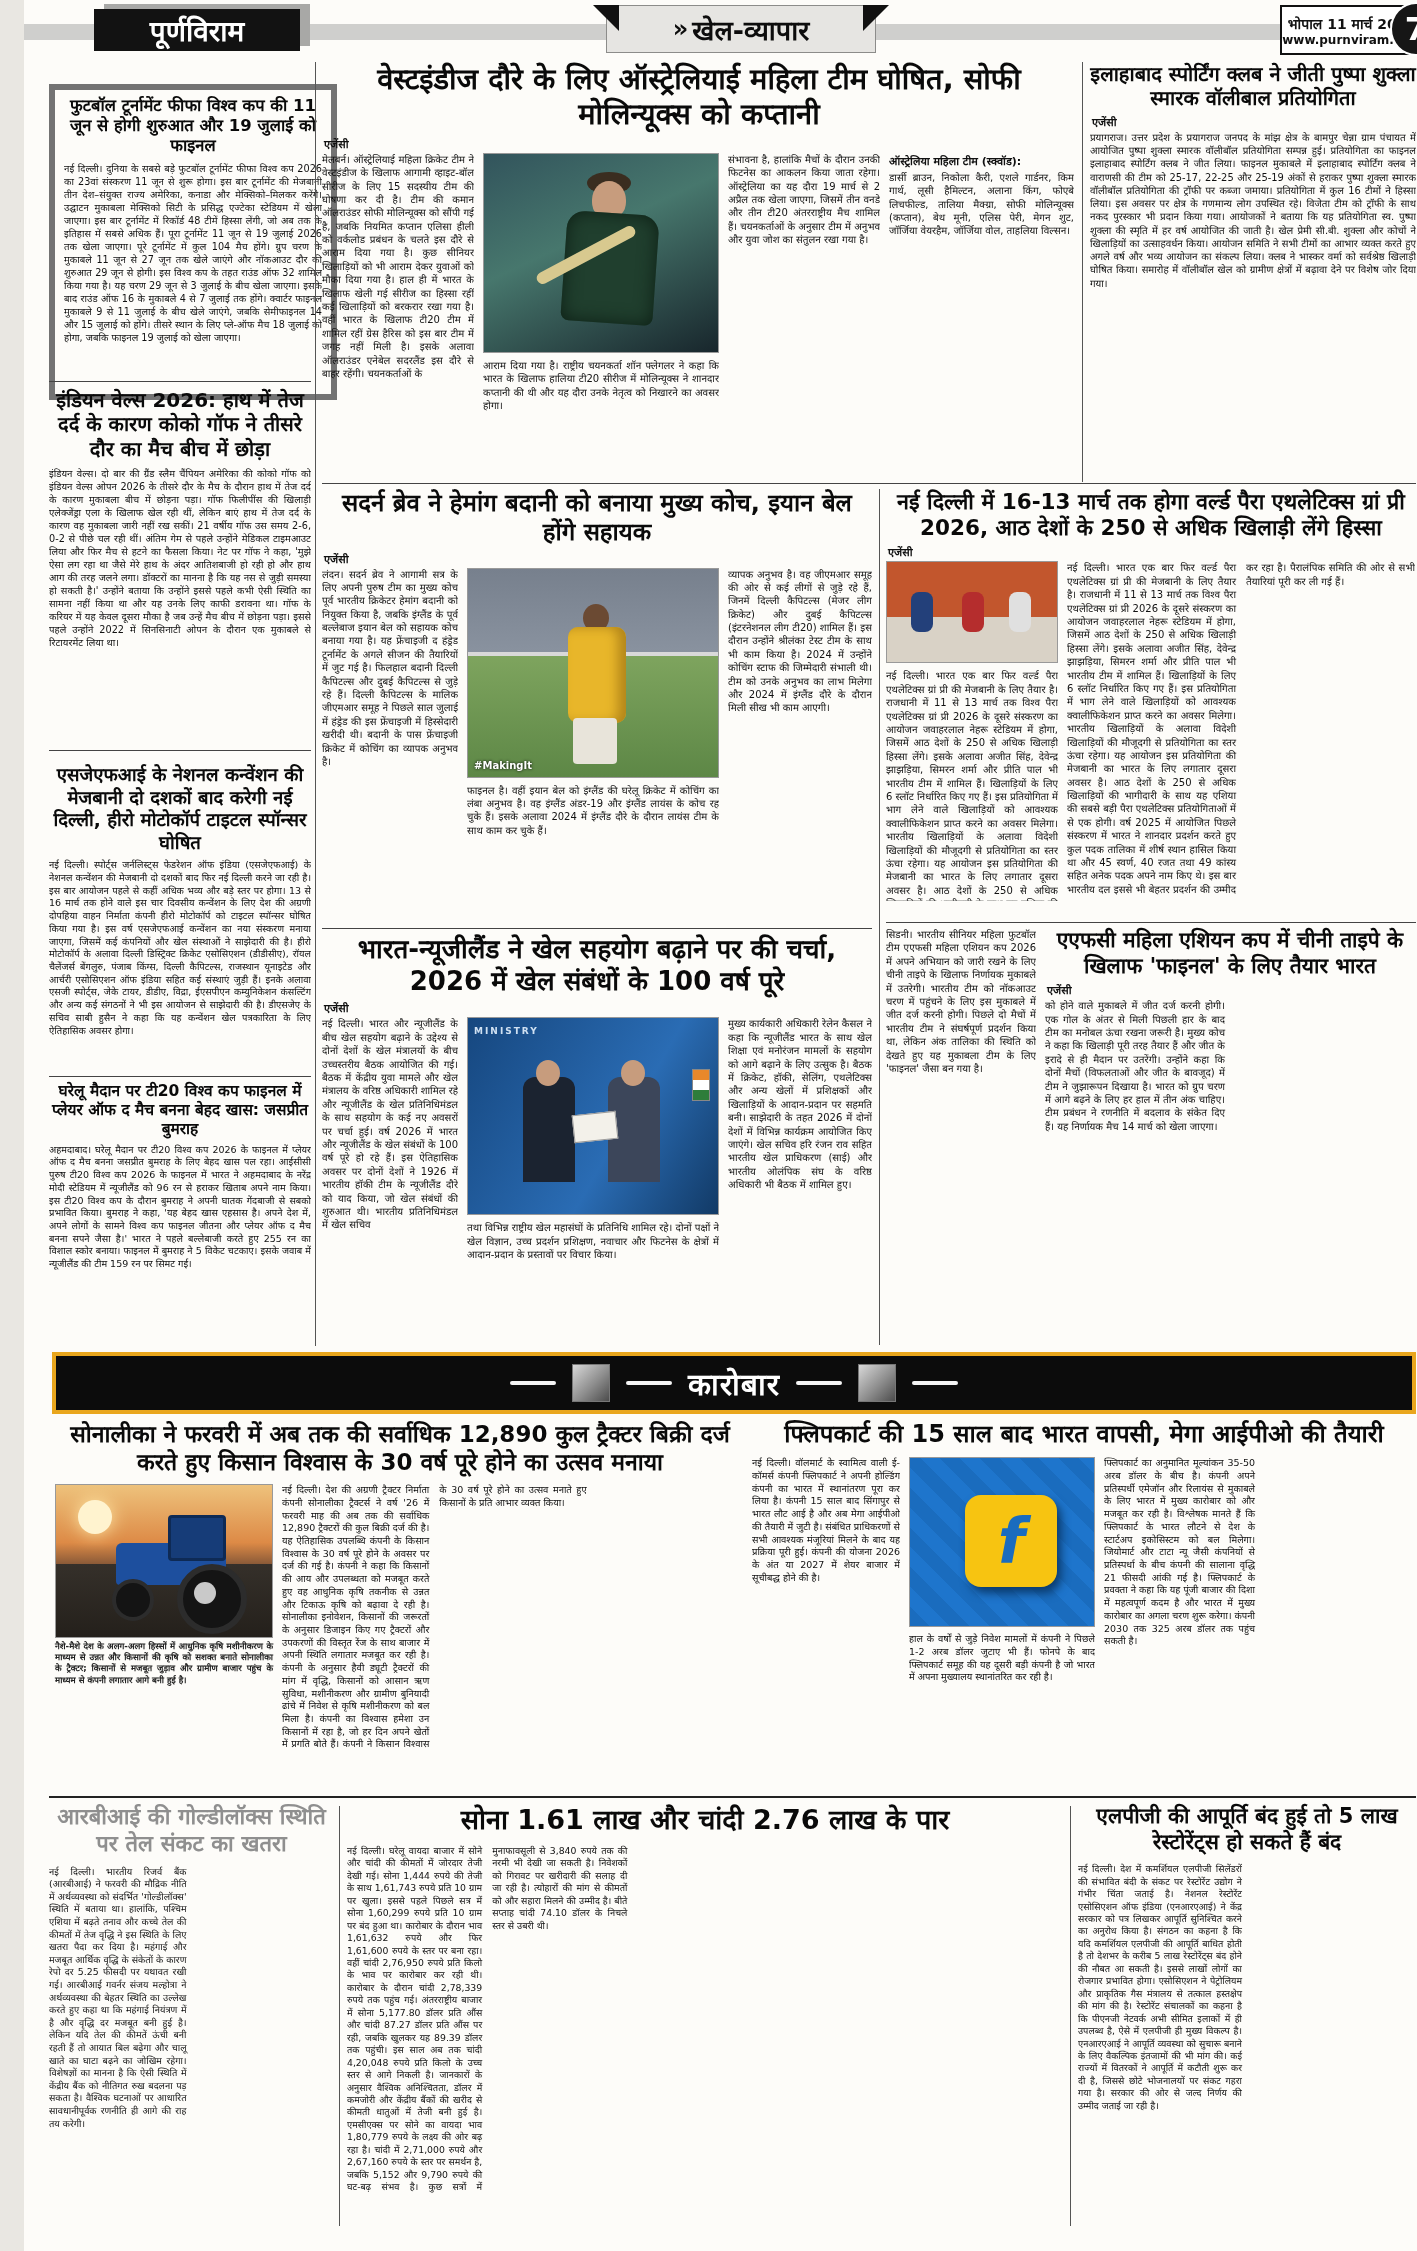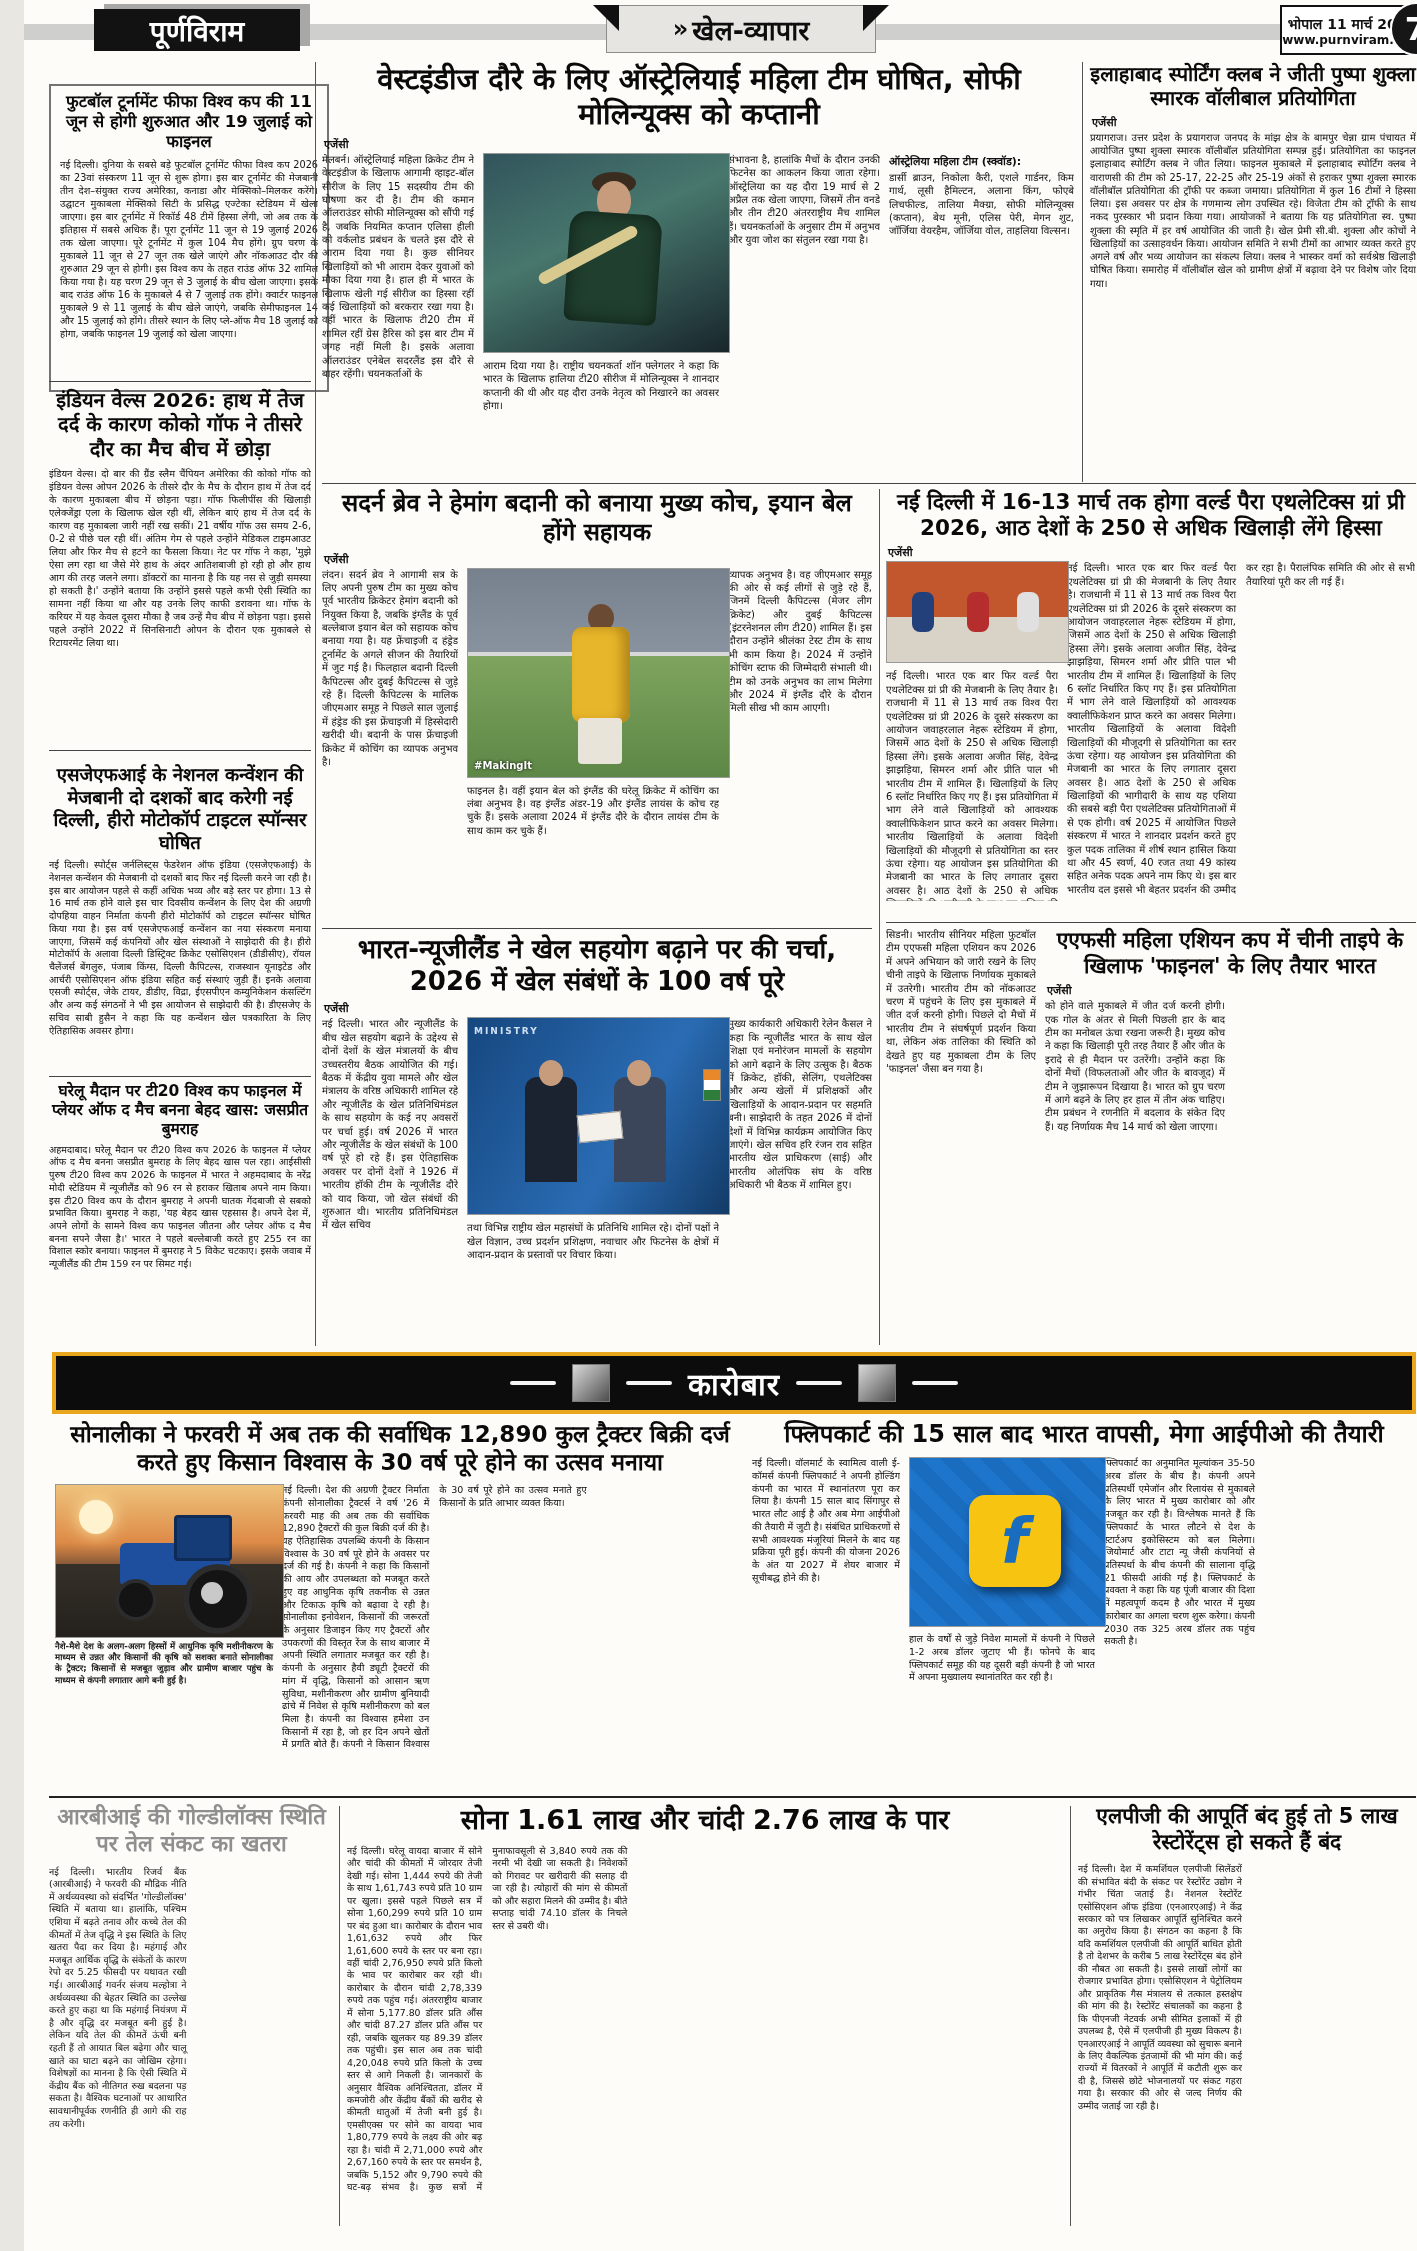--- a/index.html
+++ b/index.html
@@ -20,21 +20,21 @@
   .pagenum{position:absolute;left:1366px;top:2px;width:48px;height:50px;background:#161616;border-radius:50%;color:#fff;display:flex;align-items:center;justify-content:center;font-size:32px;font-weight:bold;border:2px solid #fff;}
   
   .hl{font-weight:bold;text-align:center;color:#0a0a0a;line-height:1.22;}
   .byline{font-weight:bold;font-size:11px;margin:3px 0 2px 2px;}
   .body-txt{font-size:10px;line-height:1.34;text-align:justify;overflow:hidden;column-fill:auto;}
   .vr{position:absolute;width:1px;background:#555;}
   .hr{position:absolute;height:1px;background:#444;}
   .hr2{position:absolute;height:2px;background:#222;}
   .row{display:flex;gap:9px;}
   
-  .photo{position:relative;overflow:hidden;border:1px solid #999;padding-left:11px;}
+  .photo{position:relative;overflow:hidden;border:1px solid #999;}
   .ph-aus{background:linear-gradient(155deg,#32545c 0%,#47776d 42%,#18262c 100%);}
   .ph-aus .head{position:absolute;left:46%;top:14%;width:34px;height:38px;border-radius:50% 50% 45% 45%;background:#c79c7d;}
   .ph-aus .hair{position:absolute;left:44%;top:9%;width:44px;height:22px;border-radius:50%;background:#3a2d20;}
   .ph-aus .torso{position:absolute;left:34%;top:30%;width:92px;height:110px;border-radius:18px 18px 8px 8px;background:#203f2e;box-shadow:inset 0 0 18px #0d1f15;transform:rotate(4deg);}
   .ph-aus .bat{position:absolute;left:20%;top:48%;width:110px;height:12px;background:#d8c98f;transform:rotate(-28deg);border-radius:6px;}
   .ph-brave{background:linear-gradient(#77808d 0%,#8a93a0 42%,#7ea45e 42%,#5d8746 100%);}
   .ph-brave .rope{position:absolute;left:0;top:40%;width:100%;height:4px;background:#d9d9d9;}
   .ph-brave .fig{position:absolute;left:40%;top:28%;width:58px;height:96px;border-radius:10px;background:#e8b62a;box-shadow:inset -8px 0 12px #b3861a;}
   .ph-brave .fhead{position:absolute;left:46%;top:17%;width:26px;height:28px;border-radius:50%;background:#6b4a33;}
   .ph-brave .legs{position:absolute;left:42%;top:72%;width:44px;height:46px;background:#e8e4da;border-radius:4px;}
@@ -81,21 +81,21 @@
     <span class="flag-marks">»</span>
     <span>खेल-व्यापार</span>
     <span class="tri-r"></span>
   </div>
   <div class="datebox">
     <div class="d1">भोपाल 11 मार्च 2026</div>
     <div class="d2">www.purnviram.com</div>
   </div>
   <div class="pagenum">7</div>
 
-  <div class="abs" style="left:25px;top:84px;width:258px;height:292px;border:2px solid #737373;padding:6px 9px;box-sizing:content-box;">
+  <div class="abs" style="left:25px;top:84px;width:258px;height:292px;border:6px solid #737373;padding:6px 9px;box-sizing:content-box;">
     <div class="hl" style="font-size:16.5px;">फुटबॉल टूर्नामेंट फीफा विश्व कप की 11 जून से होगी शुरुआत और 19 जुलाई को फाइनल</div>
     <div class="body-txt" style="height:218px;margin-top:6px;font-size:9.7px;">नई दिल्ली। दुनिया के सबसे बड़े फुटबॉल टूर्नामेंट फीफा विश्व कप 2026 का 23वां संस्करण 11 जून से शुरू होगा। इस बार टूर्नामेंट की मेजबानी तीन देश–संयुक्त राज्य अमेरिका, कनाडा और मेक्सिको–मिलकर करेंगे। उद्घाटन मुकाबला मेक्सिको सिटी के प्रसिद्ध एज्टेका स्टेडियम में खेला जाएगा। इस बार टूर्नामेंट में रिकॉर्ड 48 टीमें हिस्सा लेंगी, जो अब तक के इतिहास में सबसे अधिक हैं। पूरा टूर्नामेंट 11 जून से 19 जुलाई 2026 तक खेला जाएगा। पूरे टूर्नामेंट में कुल 104 मैच होंगे। ग्रुप चरण के मुकाबले 11 जून से 27 जून तक खेले जाएंगे और नॉकआउट दौर की शुरुआत 29 जून से होगी। इस विश्व कप के तहत राउंड ऑफ 32 शामिल किया गया है। यह चरण 29 जून से 3 जुलाई के बीच खेला जाएगा। इसके बाद राउंड ऑफ 16 के मुकाबले 4 से 7 जुलाई तक होंगे। क्वार्टर फाइनल मुकाबले 9 से 11 जुलाई के बीच खेले जाएंगे, जबकि सेमीफाइनल 14 और 15 जुलाई को होंगे। तीसरे स्थान के लिए प्ले-ऑफ मैच 18 जुलाई को होगा, जबकि फाइनल 19 जुलाई को खेला जाएगा।</div>
   </div>
 
   <div class="hr" style="left:25px;top:381px;width:262px;"></div>
   <div class="abs" style="left:25px;top:388px;width:262px;height:358px;">
     <div class="hl" style="font-size:20px;">इंडियन वेल्स 2026: हाथ में तेज दर्द के कारण कोको गॉफ ने तीसरे दौर का मैच बीच में छोड़ा</div>
     <div class="body-txt" style="height:268px;margin-top:6px;font-size:9.7px;">इंडियन वेल्स। दो बार की ग्रैंड स्लैम चैंपियन अमेरिका की कोको गॉफ को इंडियन वेल्स ओपन 2026 के तीसरे दौर के मैच के दौरान हाथ में तेज दर्द के कारण मुकाबला बीच में छोड़ना पड़ा। गॉफ फिलीपींस की खिलाड़ी एलेक्जेंड्रा एला के खिलाफ खेल रही थीं, लेकिन बाएं हाथ में तेज दर्द के कारण वह मुकाबला जारी नहीं रख सकीं। 21 वर्षीय गॉफ उस समय 2-6, 0-2 से पीछे चल रही थीं। अंतिम गेम से पहले उन्होंने मेडिकल टाइमआउट लिया और फिर मैच से हटने का फैसला किया। नेट पर गॉफ ने कहा, 'मुझे ऐसा लग रहा था जैसे मेरे हाथ के अंदर आतिशबाजी हो रही हो और हाथ आग की तरह जलने लगा। डॉक्टरों का मानना है कि यह नस से जुड़ी समस्या हो सकती है।' उन्होंने बताया कि उन्होंने इससे पहले कभी ऐसी स्थिति का सामना नहीं किया था और यह उनके लिए काफी डरावना था। गॉफ के करियर में यह केवल दूसरा मौका है जब उन्हें मैच बीच में छोड़ना पड़ा। इससे पहले उन्होंने 2022 में सिनसिनाटी ओपन के दौरान एक मुकाबले से रिटायरमेंट लिया था।</div>
   </div>
 

